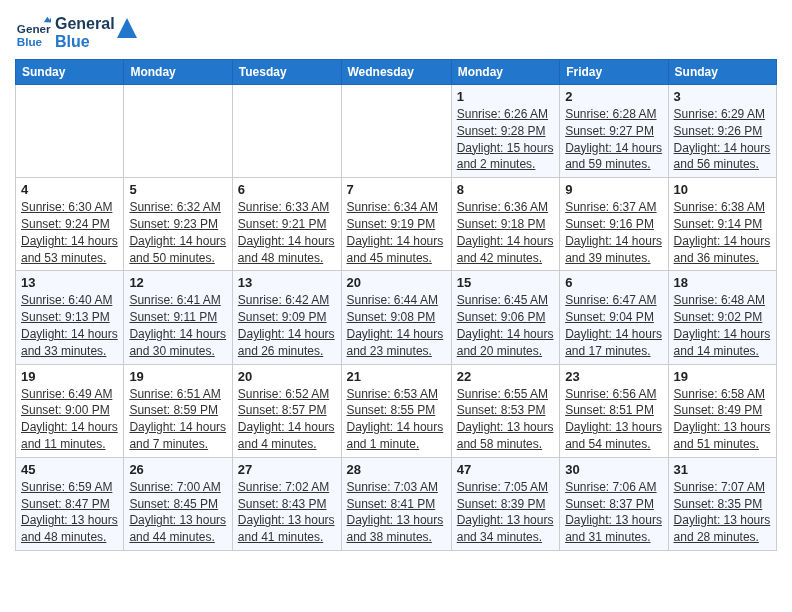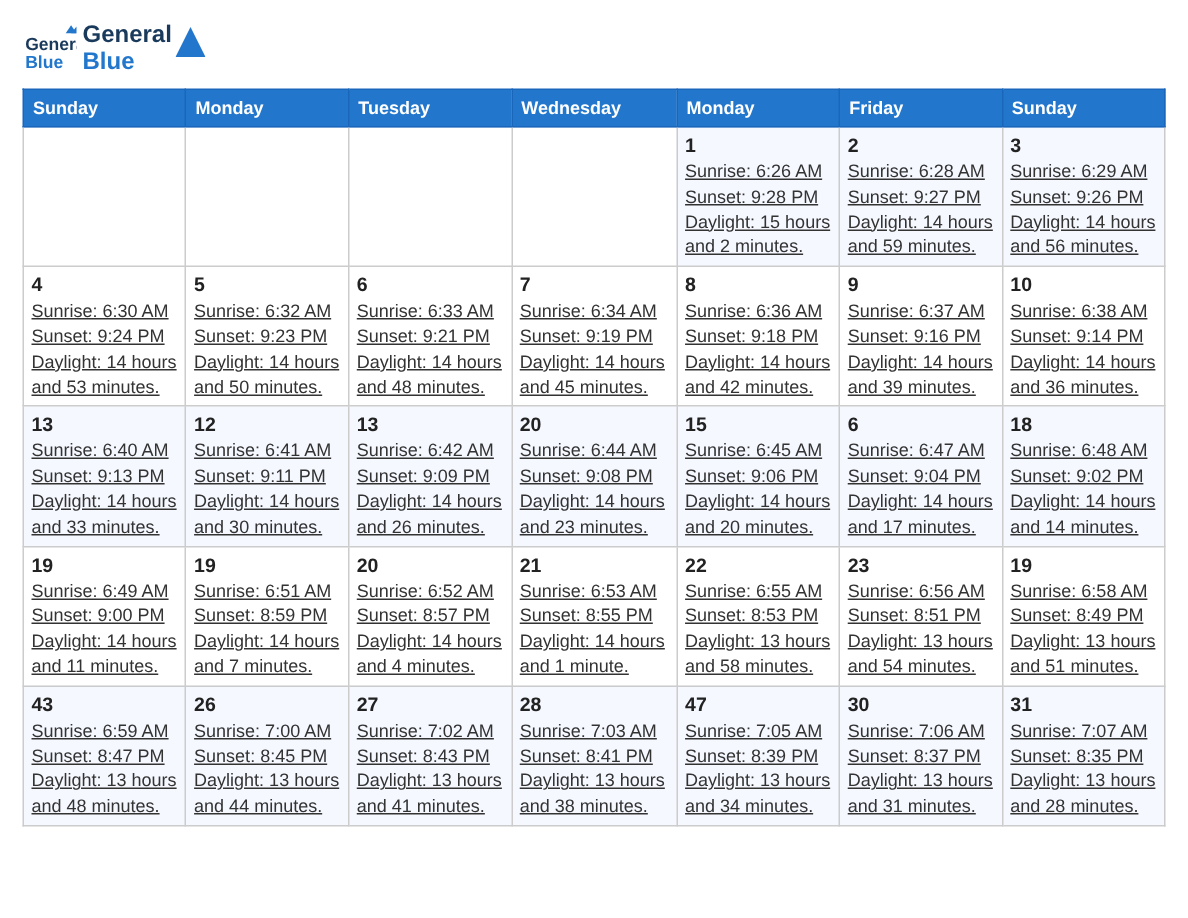--- a/index.html
+++ b/index.html
@@ -231,21 +231,21 @@
             <div class="cell-day">23</div>
             <div class="cell-info">Sunrise: 6:56 AM<br>Sunset: 8:51 PM<br>Daylight: 13 hours and 54 minutes.</div>
           </td>
           <td>
             <div class="cell-day">19</div>
             <div class="cell-info">Sunrise: 6:58 AM<br>Sunset: 8:49 PM<br>Daylight: 13 hours and 51 minutes.</div>
           </td>
         </tr>
         <tr>
           <td>
-            <div class="cell-day">43</div>
+            <div class="cell-day">45</div>
             <div class="cell-info">Sunrise: 6:59 AM<br>Sunset: 8:47 PM<br>Daylight: 13 hours and 48 minutes.</div>
           </td>
           <td>
             <div class="cell-day">26</div>
             <div class="cell-info">Sunrise: 7:00 AM<br>Sunset: 8:45 PM<br>Daylight: 13 hours and 44 minutes.</div>
           </td>
           <td>
             <div class="cell-day">27</div>
             <div class="cell-info">Sunrise: 7:02 AM<br>Sunset: 8:43 PM<br>Daylight: 13 hours and 41 minutes.</div>
           </td>

